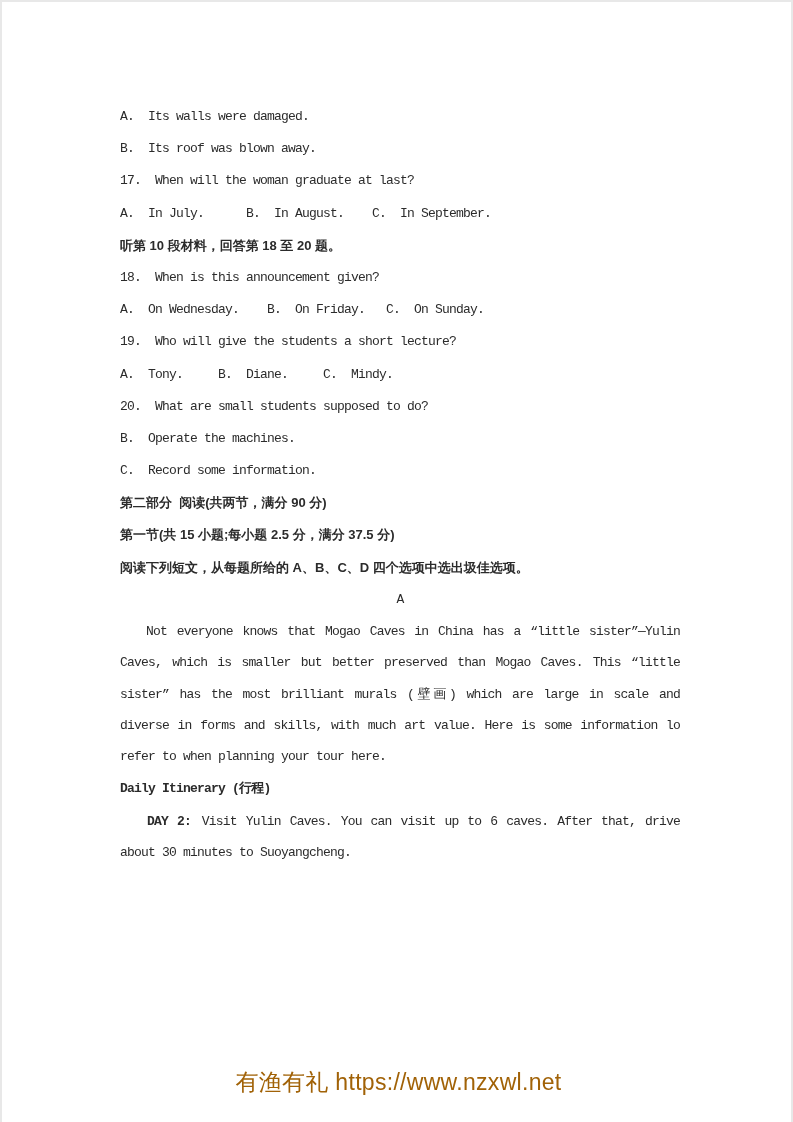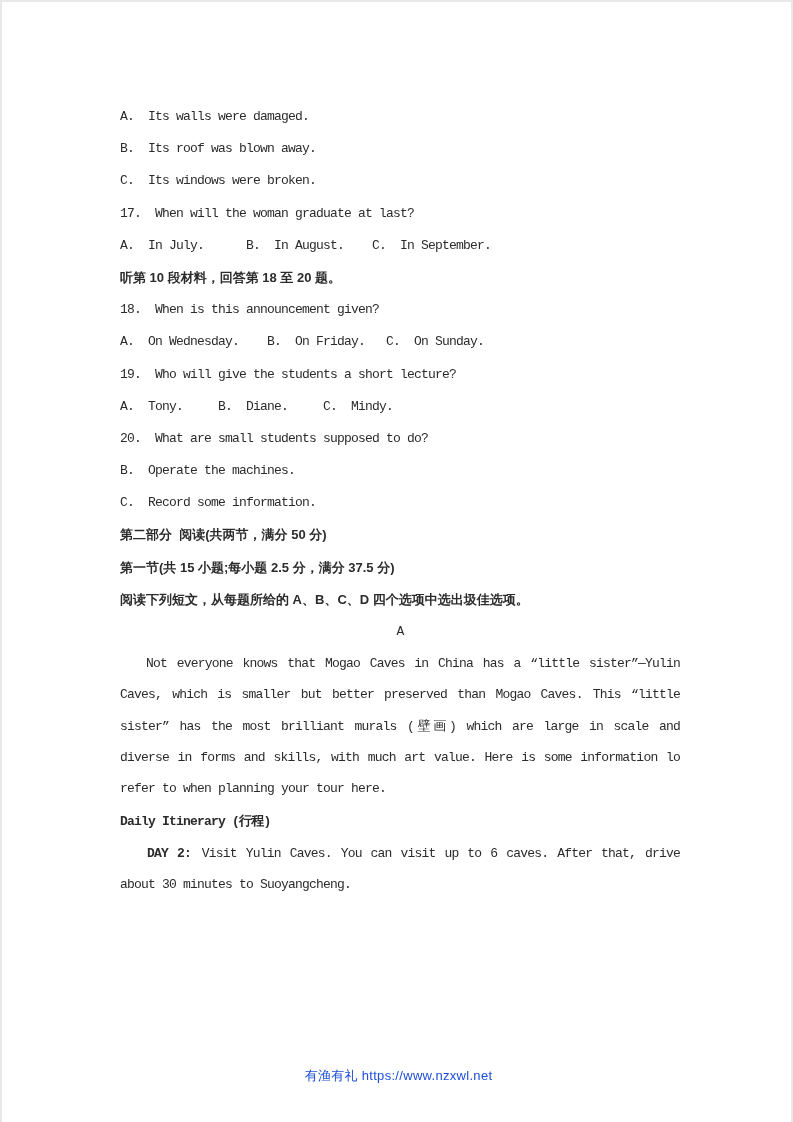--- a/index.html
+++ b/index.html
@@ -47,51 +47,50 @@
   }
   .day-label { font-weight: 700; }
   .itinerary-title { white-space: pre; font-weight: bold; }
   .footer {
     position: absolute;
     left: 0;
     right: 0;
     top: 1064px;
     text-align: center;
     font-family: "Liberation Sans", "DejaVu Sans", sans-serif;
-    font-size: 13px;
+    font-size: 23px;
     letter-spacing: 0.3px;
-    color: #1d4ed8;
+    color: #a16207;
   }
 </style>
 </head>
 <body>
 
 <div class="page">
   <div class="content">
 
     <div class="line">A.  Its walls were damaged.</div>
     <div class="line">B.  Its roof was blown away.</div>
-    <div class="line">C.  Its windows were broken.</div>
 
     <div class="line">17.  When will the woman graduate at last?</div>
     <div class="line">A.  In July.      B.  In August.    C.  In September.</div>
 
     <div class="line cn-bold">听第 10 段材料，回答第 18 至 20 题。</div>
 
     <div class="line">18.  When is this announcement given?</div>
     <div class="line">A.  On Wednesday.    B.  On Friday.   C.  On Sunday.</div>
 
     <div class="line">19.  Who will give the students a short lecture?</div>
     <div class="line">A.  Tony.     B.  Diane.     C.  Mindy.</div>
 
     <div class="line">20.  What are small students supposed to do?</div>
     <div class="line">B.  Operate the machines.</div>
     <div class="line">C.  Record some information.</div>
 
-    <div class="line cn-bold">第二部分  阅读(共两节，满分 50 分)</div>
+    <div class="line cn-bold">第二部分  阅读(共两节，满分 90 分)</div>
     <div class="line cn-bold">第一节(共 15 小题;每小题 2.5 分，满分 37.5 分)</div>
     <div class="line cn-bold">阅读下列短文，从每题所给的 A、B、C、D 四个选项中选出圾佳选项。</div>
 
     <div class="line center-line">A</div>
 
     <div class="para">Not everyone knows that Mogao Caves in China has a “little sister”—Yulin Caves, which is smaller but better preserved than Mogao Caves. This “little sister” has the most brilliant murals (壁画) which are large in scale and diverse in forms and skills, with much art value. Here is some information lo refer to when planning your tour here.</div>
 
     <div class="line itinerary-title">Daily Itinerary (行程)</div>
 
 

